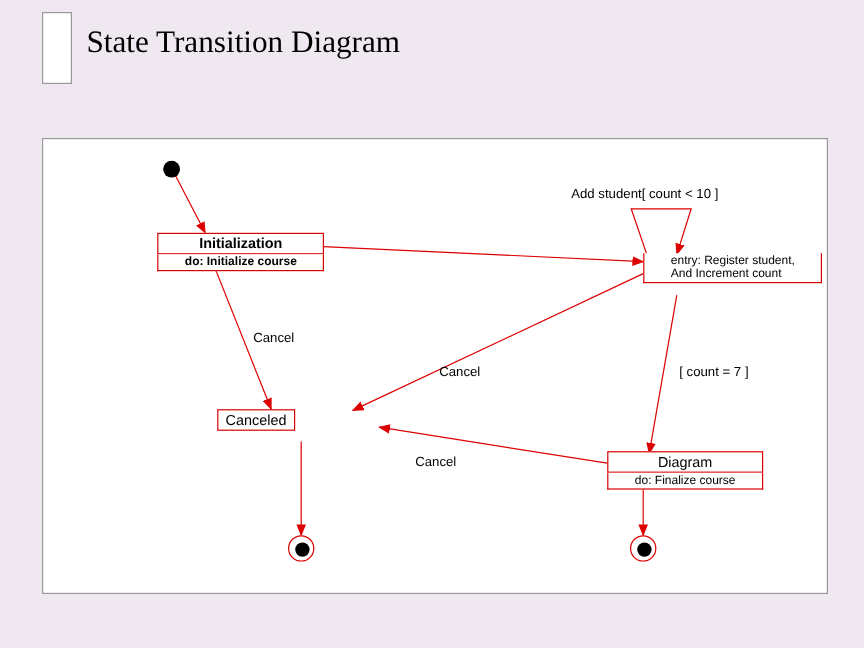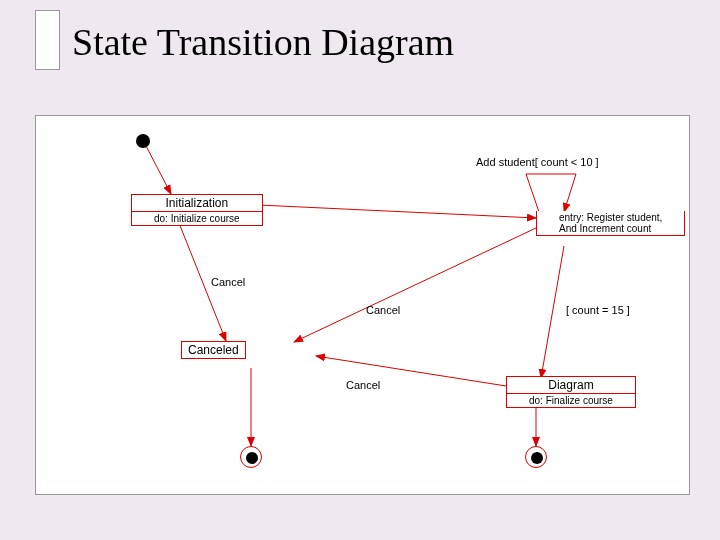--- a/index.html
+++ b/index.html
@@ -17,21 +17,21 @@
     top: 10px;
     width: 25px;
     height: 60px;
     background: #fff;
     border: 1px solid #999;
   }
   .title {
     position: absolute;
     left: 72px;
     top: 20px;
-    font-size: 38px;
+    font-size: 26px;
     color: #000;
     text-align: center;
   }
   .canvas {
     position: absolute;
     left: 35px;
     top: 115px;
     width: 655px;
     height: 380px;
     background: #fff;
@@ -126,40 +126,40 @@
 
     <line x1="470" y1="270" x2="280" y2="240" stroke="#d00" stroke-width="1" marker-end="url(#arr)"></line>
 
     <line x1="215" y1="252" x2="215" y2="330" stroke="#d00" stroke-width="1" marker-end="url(#arr)"></line>
 
     <line x1="500" y1="290" x2="500" y2="330" stroke="#d00" stroke-width="1" marker-end="url(#arr)"></line>
   </svg>
 
   <div class="initial-dot" style="left:100px; top:18px;"></div>
 
-  <div class="state-box" style="left:95px; top:78px;">
+  <div class="state-box" style="left:95px; top:78px;font-weight:bold;">
     <div class="state-name">Initialization</div>
     <div class="state-detail">do: Initialize course</div>
   </div>
 
 
   <div class="label" style="left:440px; top:40px;">Add student[ count &lt; 10 ]</div>
 
   <div class="state-box" style="left:500px; top:95px;">
     <div class="state-detail" style="border-top:none;">
       <div>entry: Register student,</div>
       <div>And Increment count</div>
     </div>
   </div>
 
   <div class="label" style="left:175px; top:160px;">Cancel</div>
 
   <div class="label" style="left:330px; top:188px;">Cancel</div>
 
-  <div class="label" style="left:530px; top:188px;">[ count = 15 ]</div>
+  <div class="label" style="left:530px; top:188px;">[ count = 7 ]</div>
 
   <div class="state-box" style="left:145px; top:225px;">
     <div class="state-name">Canceled</div>
   </div>
 
   <div class="label" style="left:310px; top:263px;">Cancel</div>
 
   <div class="state-box" style="left:470px; top:260px;">
     <div class="state-name">Diagram</div>
     <div class="state-detail">do: Finalize course</div>

